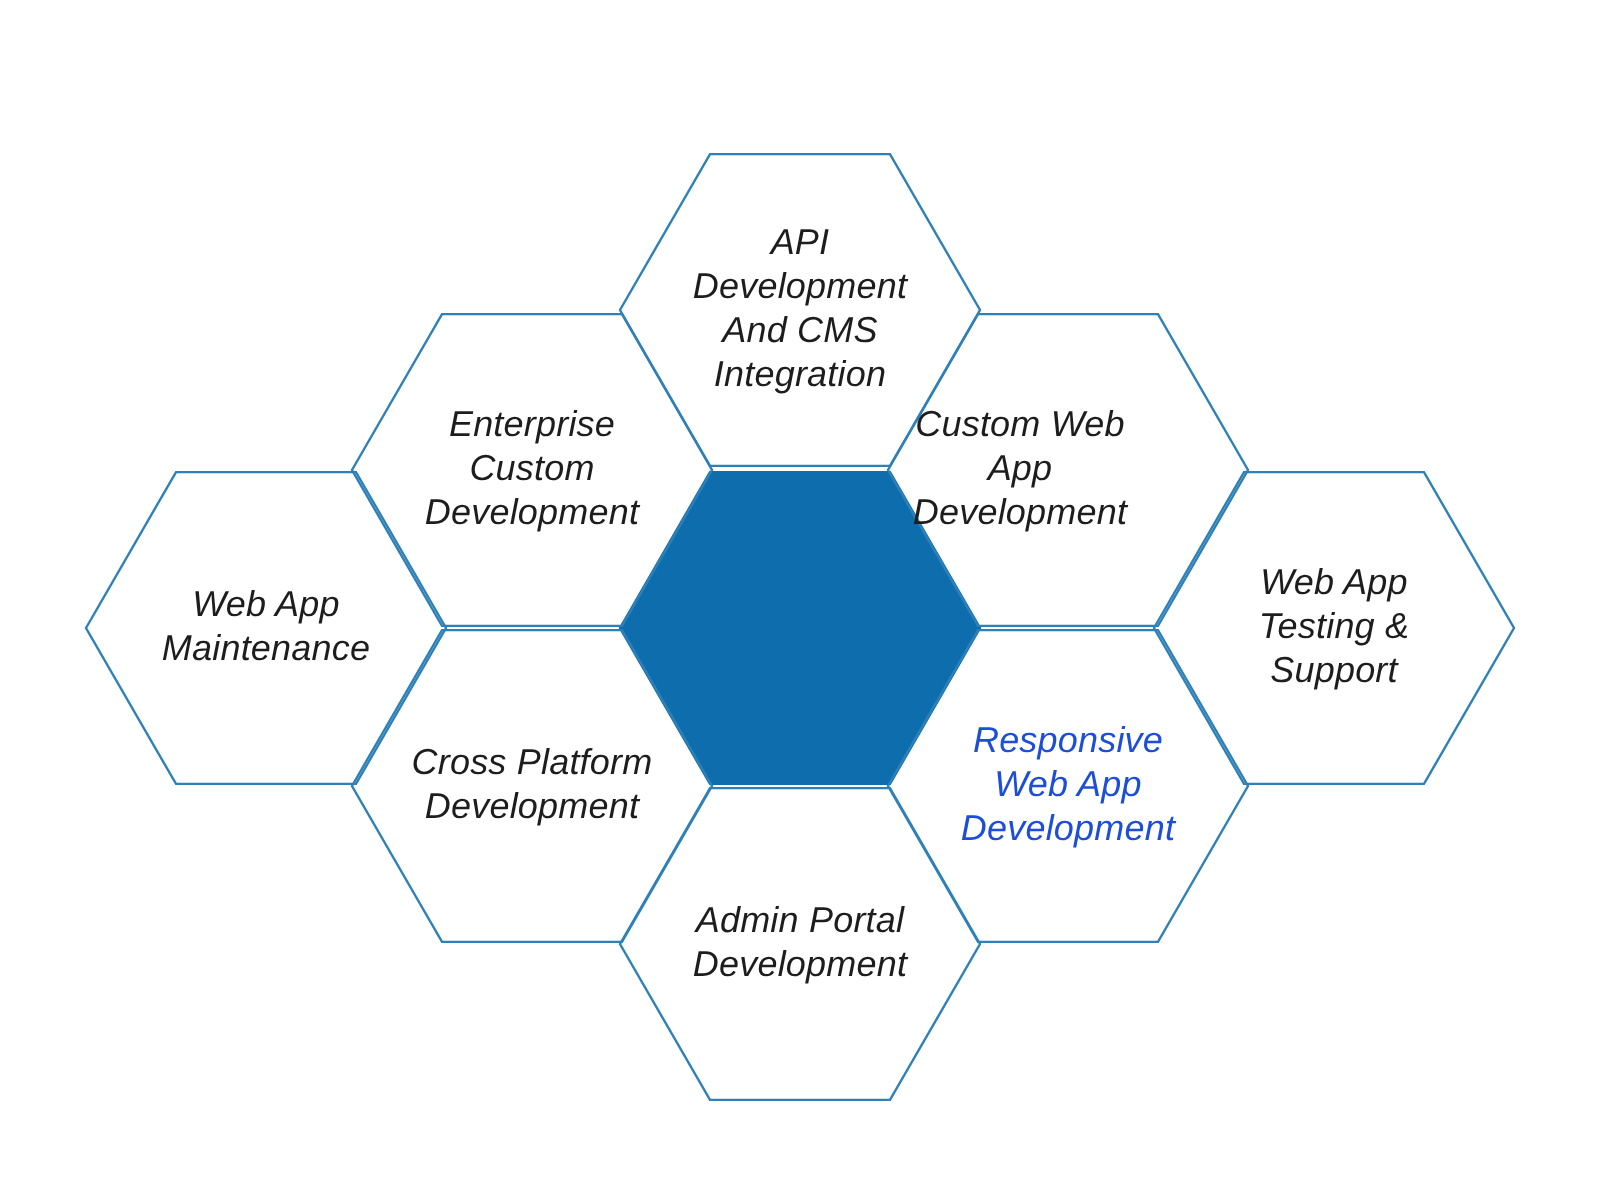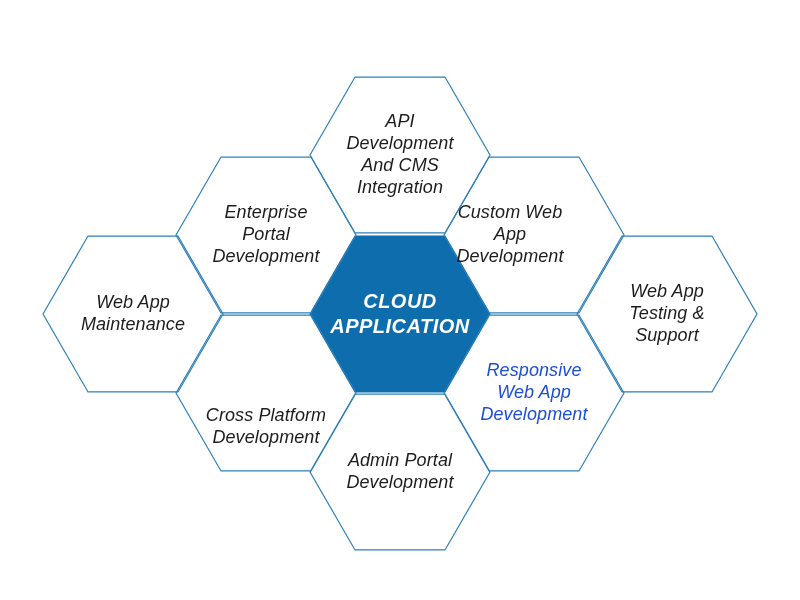--- a/index.html
+++ b/index.html
@@ -60,38 +60,36 @@
       <polygon points="310,155 355,77.05771365940052 445,77.05771365940052 490,155 445,232.94228634059948 355,232.94228634059948" fill="none" stroke="#2e80b9" stroke-width="1.2" stroke-linejoin="miter"></polygon>
       <polygon points="444,235 489,157.05771365940052 579,157.05771365940052 624,235 579,312.9422863405995 489,312.9422863405995" fill="none" stroke="#2e80b9" stroke-width="1.2" stroke-linejoin="miter"></polygon>
       <polygon points="577,314 622,236.05771365940052 712,236.05771365940052 757,314 712,391.9422863405995 622,391.9422863405995" fill="none" stroke="#2e80b9" stroke-width="1.2" stroke-linejoin="miter"></polygon>
       <polygon points="444,393 489,315.0577136594005 579,315.0577136594005 624,393 579,470.9422863405995 489,470.9422863405995" fill="none" stroke="#2e80b9" stroke-width="1.2" stroke-linejoin="miter"></polygon>
       <polygon points="310,472 355,394.0577136594005 445,394.0577136594005 490,472 445,549.9422863405995 355,549.9422863405995" fill="none" stroke="#2e80b9" stroke-width="1.2" stroke-linejoin="miter"></polygon>
       <polygon points="176,393 221,315.0577136594005 311,315.0577136594005 356,393 311,470.9422863405995 221,470.9422863405995" fill="none" stroke="#2e80b9" stroke-width="1.2" stroke-linejoin="miter"></polygon>
       <polygon points="43,314 88,236.05771365940052 178,236.05771365940052 223,314 178,391.9422863405995 88,391.9422863405995" fill="none" stroke="#2e80b9" stroke-width="1.2" stroke-linejoin="miter"></polygon>
       <polygon points="176,235 221,157.05771365940052 311,157.05771365940052 356,235 311,312.9422863405995 221,312.9422863405995" fill="none" stroke="#2e80b9" stroke-width="1.2" stroke-linejoin="miter"></polygon>
     </svg>
   <div id="labels-layer">
-      <div class="hex-label center-label" style="left: 400px; top: 314px; color: rgb(255, 255, 255);">CLOUD
-APPLICATION</div>
       <div class="hex-label" style="left: 400px; top: 155px; color: rgb(29, 29, 29);">API
 Development
 And CMS
 Integration</div>
       <div class="hex-label" style="left: 510px; top: 235px; color: rgb(29, 29, 29);">Custom Web
 App
 Development</div>
       <div class="hex-label" style="left: 667px; top: 314px; color: rgb(29, 29, 29);">Web App
 Testing &amp;
 Support</div>
       <div class="hex-label" style="left: 534px; top: 393px; color: #1d4ed8;">Responsive
 Web App
 Development</div>
       <div class="hex-label" style="left: 400px; top: 472px; color: rgb(29, 29, 29);">Admin Portal
 Development</div>
-      <div class="hex-label" style="left: 266px; top: 393px; color: rgb(29, 29, 29); margin-top: 34px;">Cross Platform
+      <div class="hex-label" style="left: 266px; top: 393px; color: rgb(29, 29, 29);">Cross Platform
 Development</div>
       <div class="hex-label" style="left: 133px; top: 314px; color: rgb(29, 29, 29);">Web App
 Maintenance</div>
       <div class="hex-label" style="left: 266px; top: 235px; color: rgb(29, 29, 29);">Enterprise
-Portal
+Custom
 Development</div>
     </div>
 </div>
 
 </body></html>

